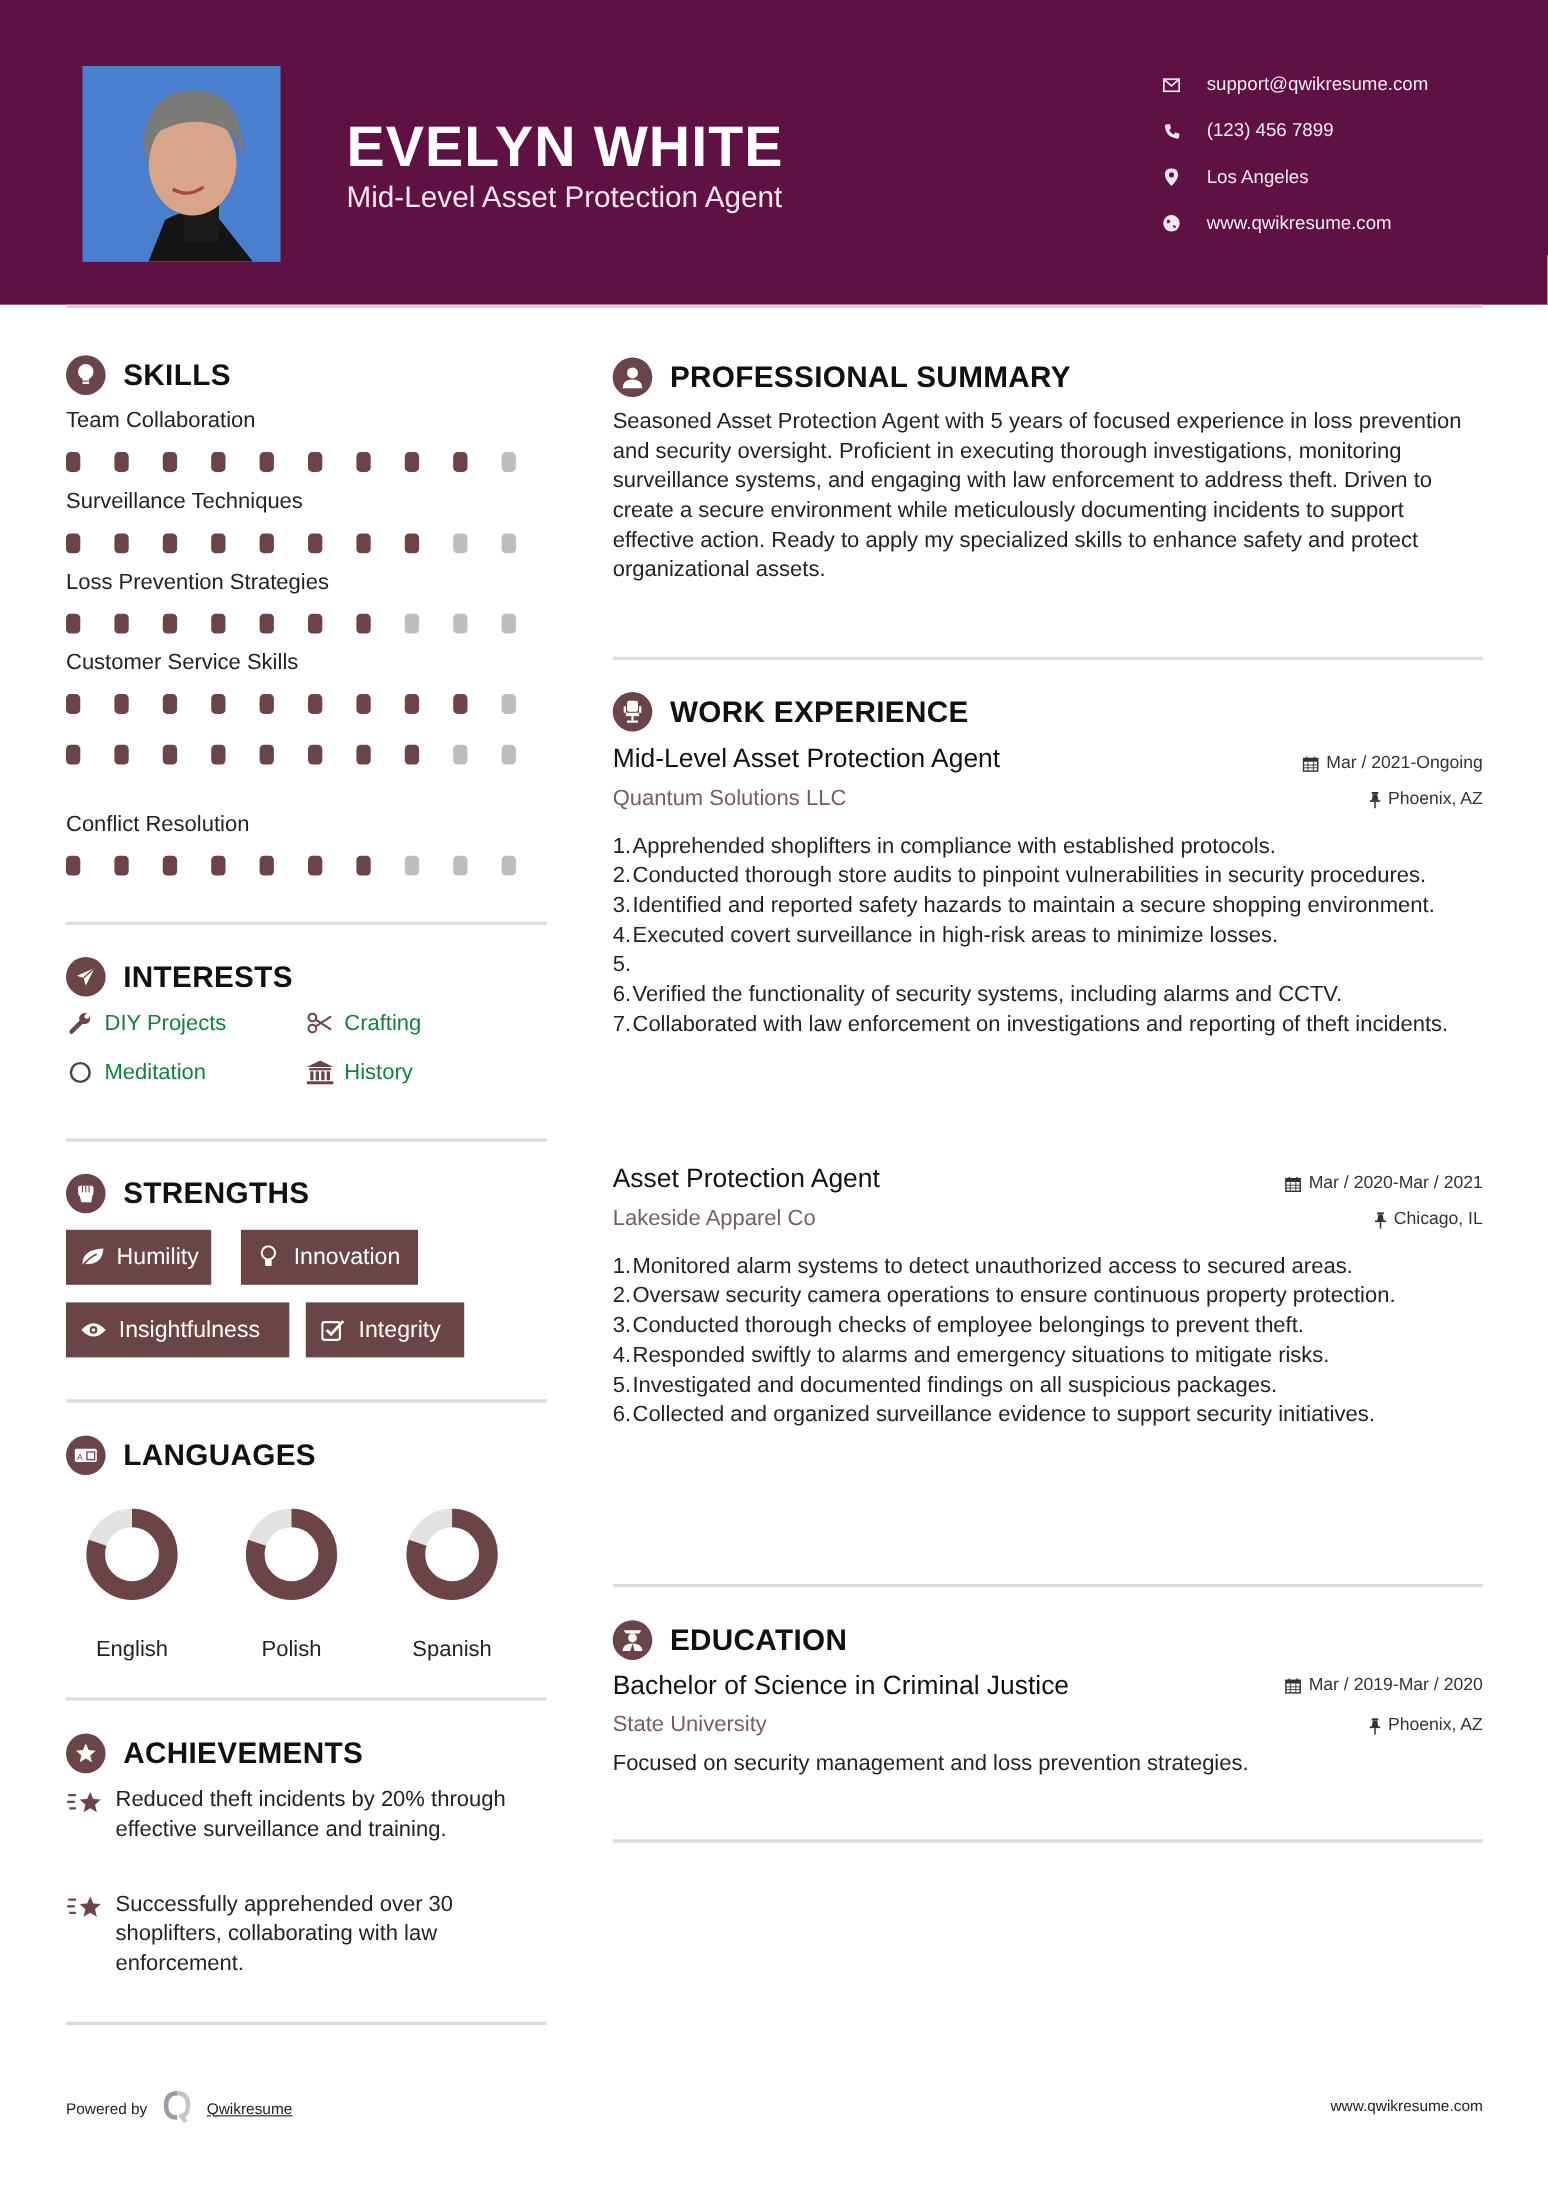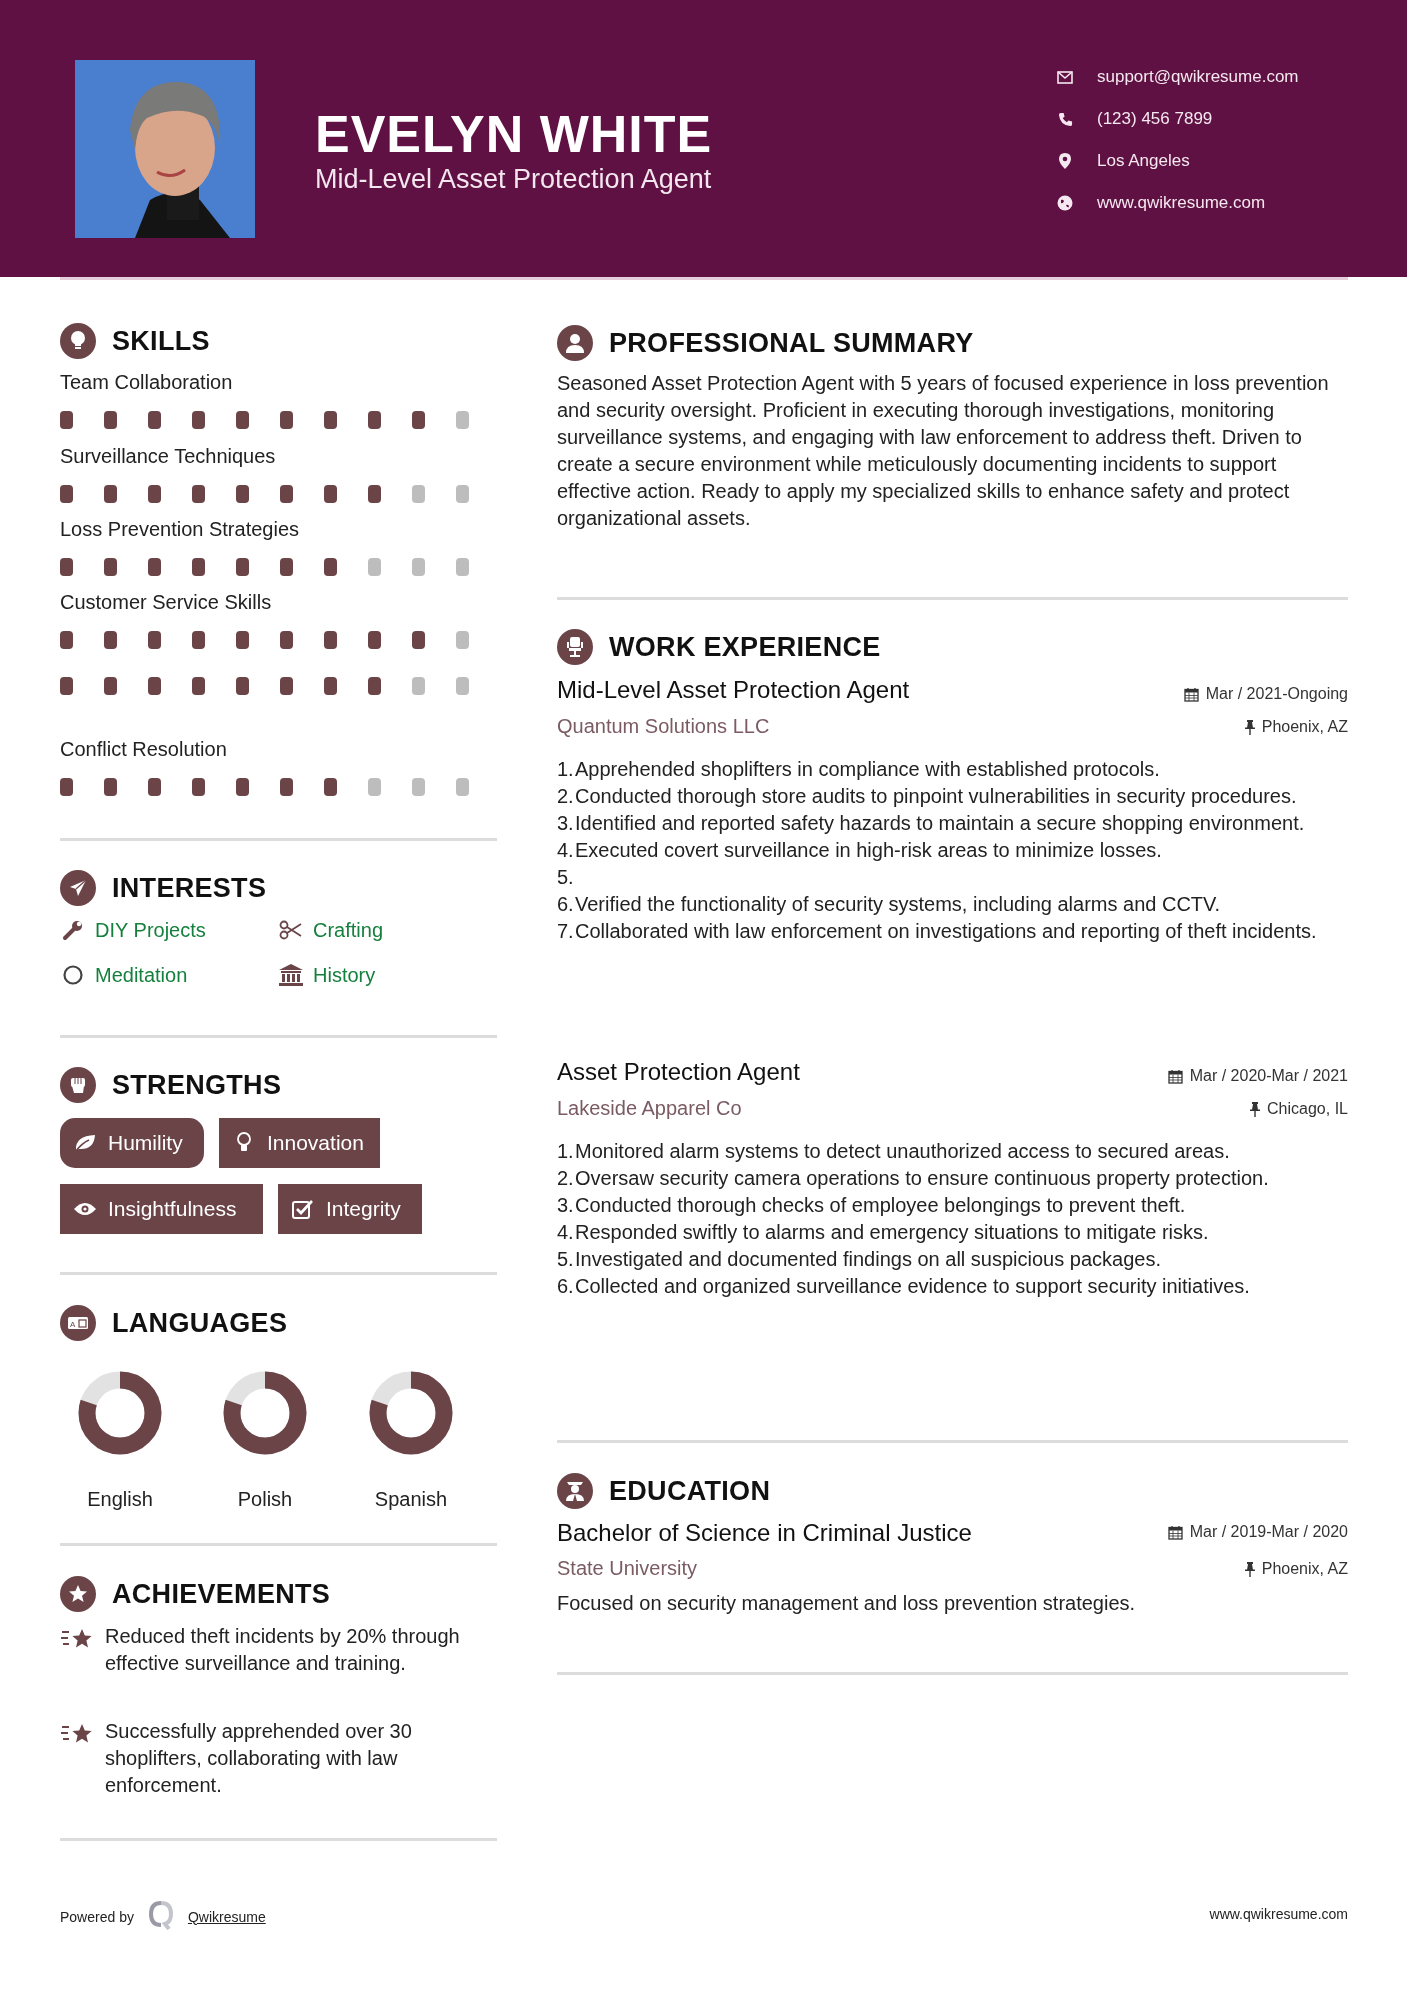--- a/index.html
+++ b/index.html
@@ -272,21 +272,21 @@
 <div class="sec-head" style="left:60px; top:1067px;">
   <div class="sec-icon">
     <svg width="18" height="20" viewBox="0 0 18 20">
         <rect x="2" y="3" width="14" height="9" rx="2" fill="#fff"></rect>
         <path d="M3 11 L15 11 L14 18 L5 18 Z" fill="#fff"></path>
         <path d="M6 3 V9 M9 3 V9 M12 3 V9" stroke="#6b4448" stroke-width="1"></path>
       </svg>
   </div>
   <div class="sec-title">STRENGTHS</div>
 </div>
-<div class="chip" style="left:60px; top:1118px; width:144px;border-radius:15px;">
+<div class="chip" style="left:60px; top:1118px; width:132px;">
   <span class="ic">
     <svg width="24" height="20" viewBox="0 0 24 20">
         <path d="M3 17 Q2 3 22 2 Q21 17 6 16 Z" fill="#fff"></path>
         <path d="M2 19 Q9 10 16 7" stroke="#6b4448" stroke-width="1.6" fill="none"></path>
       </svg>
   </span>
   <span>Humility</span>
 </div>
 <div class="chip" style="left:219px; top:1118px; width:161px;">
   <span class="ic">

